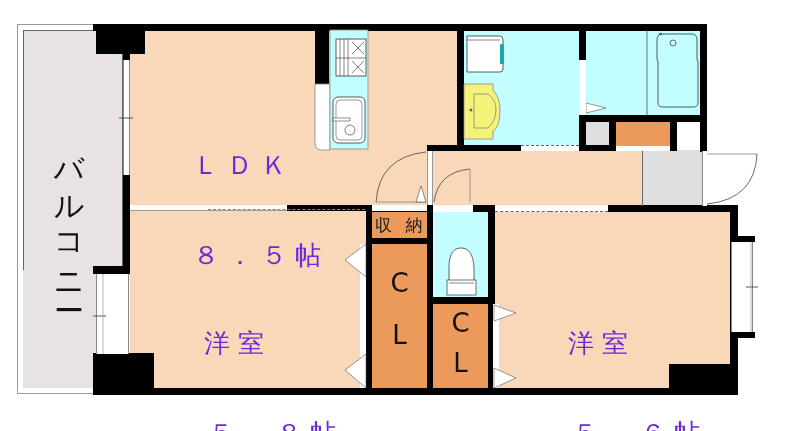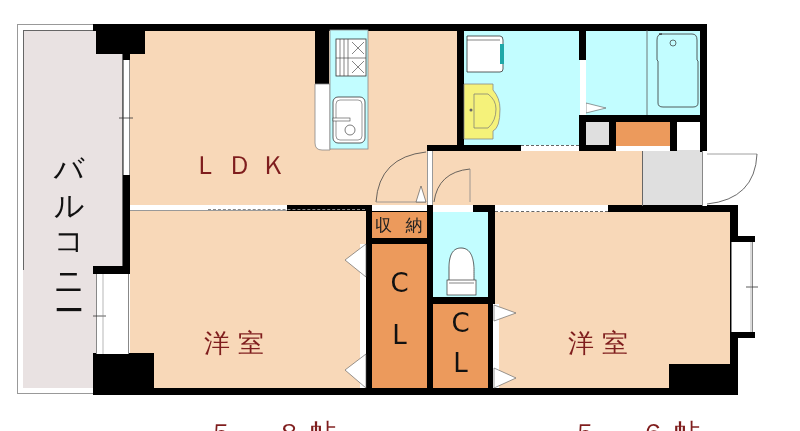--- a/index.html
+++ b/index.html
@@ -4,21 +4,21 @@
 <style>
   html,body{margin:0;padding:0;background:#ffffff;}
   body{width:800px;height:431px;position:relative;overflow:hidden;font-family:"DejaVu Sans","Liberation Sans",sans-serif;}
   .abs{position:absolute;box-sizing:border-box;}
   .blk{background:#000;}
   .room{background:#f8d8b8;}
   .wet{background:#c2fdff;}
   .cl{background:#ec9a5c;}
   .gray{background:#dfdfdf;}
   .balc{background:#e9e2e2;border:1px solid #888;}
-  .label{position:absolute;color:#7f1d1d;font-size:26px;letter-spacing:8px;line-height:30px;white-space:pre;text-align:left;}
+  .label{position:absolute;color:#6d28d9;font-size:26px;letter-spacing:8px;line-height:30px;white-space:pre;text-align:left;}
   .small{font-size:17px;letter-spacing:4px;color:#222;}
   .vtext{writing-mode:vertical-rl;font-size:30px;letter-spacing:6px;color:#111;}
   .cltext{font-size:26px;color:#111;text-align:center;width:100%;position:absolute;left:0;}
   svg{position:absolute;left:0;top:0;}
 </style>
 </head>
 <body>
 
 <div class="abs" style="left:17px;top:24px;width:78px;height:172px;background:#fff;border:1px solid #999;border-bottom:none;"></div>
 <div class="abs balc" style="left:23px;top:30px;width:100px;height:160px;border:none;background:#e9e2e2;"></div>
@@ -169,20 +169,21 @@
 
   <line x1="119" y1="118" x2="133" y2="118" stroke="#333" stroke-width="0.8"></line>
   <line x1="93" y1="316" x2="106" y2="316" stroke="#333" stroke-width="0.8"></line>
   <line x1="746" y1="287" x2="758" y2="287" stroke="#333" stroke-width="0.8"></line>
   <line x1="751" y1="242" x2="751" y2="332" stroke="#888" stroke-width="0.6"></line>
   <line x1="103" y1="274" x2="103" y2="354" stroke="#888" stroke-width="0.6"></line>
 </svg>
 
 <div class="label" style="left:193px;top:90px;">
   <div>ＬＤＫ</div>
+  <div>８．５帖</div>
 </div>
 <div class="label" style="left:204px;top:268px;">
   <div>洋室</div>
   <div style="margin-left:4px;">５．８帖</div>
 </div>
 <div class="label" style="left:568px;top:268px;">
   <div>洋室</div>
   <div style="margin-left:4px;">５．６帖</div>
 </div>
 <div class="abs small" style="left:375px;top:214px;">収 納</div>

